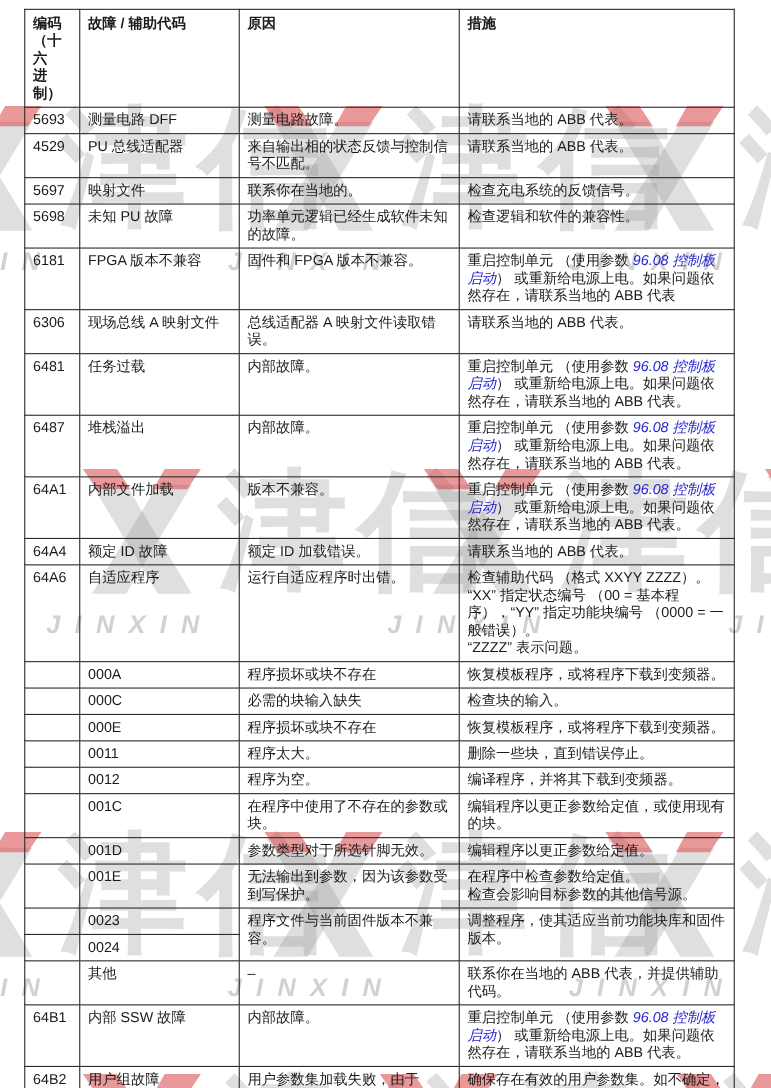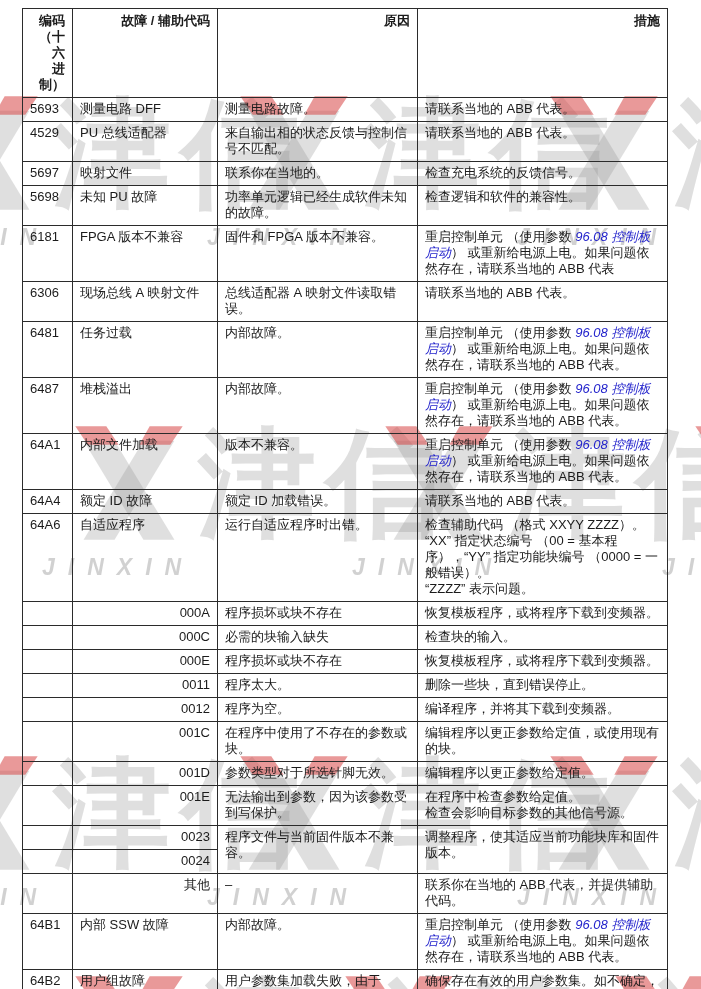--- a/index.html
+++ b/index.html
@@ -23,24 +23,24 @@
   
   .fault-table{
     position:relative;z-index:1;margin:8px 0 0 22px;width:645px;
     border-collapse:collapse;table-layout:fixed;
     font-size:13px;line-height:16px;color:#1b1b1b;
   }
   .fault-table th,.fault-table td{
     border:1px solid #2b2b2b;vertical-align:top;padding:3px 7px 4px;background:transparent;
     overflow:hidden;
   }
-  .fault-table th{text-align:right;font-weight:bold;padding-top:4px;}
+  .fault-table th{text-align:left;font-weight:bold;padding-top:4px;}
   th.code-h{white-space:pre-line;}
   td.c-cause,td.c-action{white-space:pre-line;}
-  td.sub{text-align:right;}
+  td.sub{}
   .doclink{color:#2323cc;font-style:italic;}
 </style>
 </head>
 <body>
 
 <div class="page">
   <div class="watermark-layer" id="watermark-layer">
       <div class="wm-cluster" style="left: -85px; top: 88px;">
         <div class="wm-top">
           <svg width="138" height="128" viewBox="0 0 104 124">

